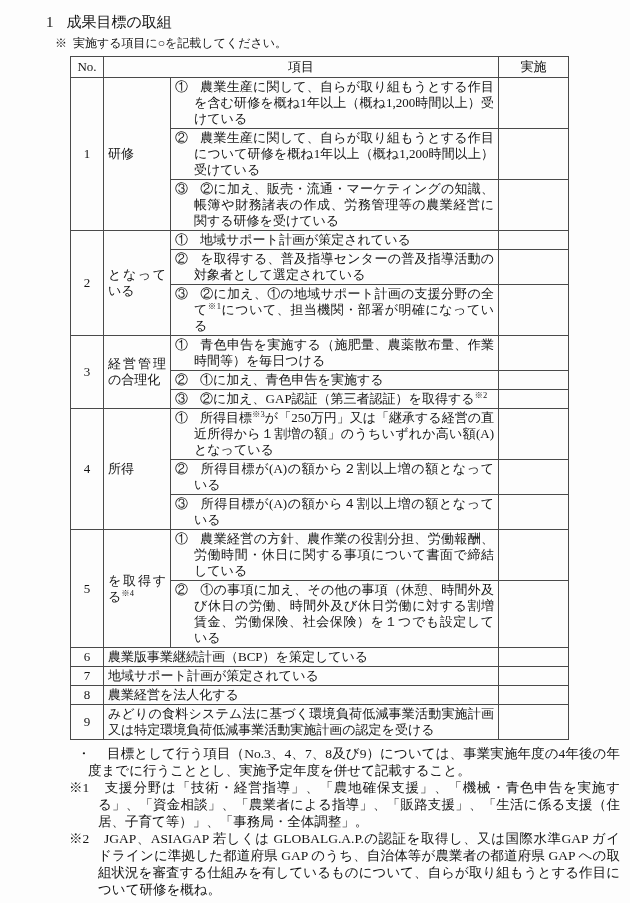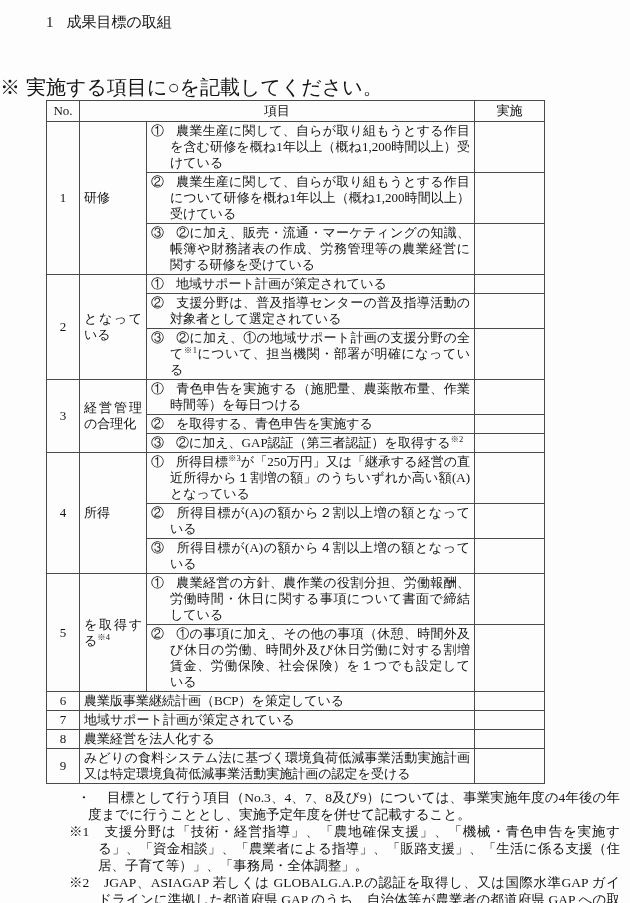--- a/index.html
+++ b/index.html
@@ -22,31 +22,31 @@
   }
   
   .title {
     padding-left: 46px;
     font-size: 15px;
     line-height: 21px;
     white-space: nowrap;
   }
   .title .tnum { margin-right: 13px; }
   .instruction {
-    font-size: 20px;
+    padding-left: 55px;
+    font-size: 12px;
     line-height: 20px;
     white-space: nowrap;
-    margin-top: 44px;
   }
   .instruction .imk { margin-right: 6px; }
   
   table.main {
     border-collapse: collapse;
     table-layout: fixed;
-    margin-left: 46px;
+    margin-left: 70px;
     margin-top: 3px;
     width: 498px;
     font-size: 13px;
     line-height: 16px;
     border: 1.5px solid #2e2e2e;
   }
   table.main col.w-no   { width: 33px; }
   table.main col.w-cat  { width: 67px; }
   table.main col.w-item { width: 328px; }
   table.main col.w-done { width: 70px; }
@@ -174,42 +174,42 @@
     <tr>
       <td class="c-no" rowspan="3">2</td>
       <td class="c-cat" rowspan="3"><span>となっている</span></td>
       <td class="c-item">
             <p class="itm"><span class="inum">①</span><span>地域サポート計画が策定されている</span></p>
           </td>
       <td class="c-done"></td>
     </tr>
     <tr>
       <td class="c-item">
-            <p class="itm"><span class="inum">②</span><span>支援分野は、普及指導センターの普及指導活動の対象者として選定されている</span></p>
+            <p class="itm"><span class="inum">②</span><span>を取得する、普及指導センターの普及指導活動の対象者として選定されている</span></p>
           </td>
       <td class="c-done"></td>
     </tr>
     <tr>
       <td class="c-item">
             <p class="itm"><span class="inum">③</span><span>②に加え、①の地域サポート計画の支援分野の全て</span><sup class="ref">※1</sup><span>について、担当機関・部署が明確になっている</span></p>
           </td>
       <td class="c-done"></td>
     </tr>
 
     <tr>
       <td class="c-no" rowspan="3">3</td>
       <td class="c-cat" rowspan="3"><span>経営管理の合理化</span></td>
       <td class="c-item">
             <p class="itm"><span class="inum">①</span><span>青色申告を実施する（施肥量、農薬散布量、作業時間等）を毎日つける</span></p>
           </td>
       <td class="c-done"></td>
     </tr>
     <tr>
       <td class="c-item">
-            <p class="itm"><span class="inum">②</span><span>を取得する、青色申告を実施する</span></p>
+            <p class="itm"><span class="inum">②</span><span>①に加え、青色申告を実施する</span></p>
           </td>
       <td class="c-done"></td>
     </tr>
     <tr>
       <td class="c-item">
             <p class="itm"><span class="inum">③</span><span>②に加え、GAP認証（第三者認証）を取得する</span><sup class="ref">※2</sup></p>
           </td>
       <td class="c-done"></td>
     </tr>
 
@@ -268,16 +268,16 @@
       <td class="c-no">9</td>
       <td class="c-full" colspan="2">みどりの食料システム法に基づく環境負荷低減事業活動実施計画又は特定環境負荷低減事業活動実施計画の認定を受ける</td>
       <td class="c-done"></td>
     </tr>
   </tbody>
     </table>
 
   <div class="notes">
     <p class="note-dot"><span class="mk">・</span><span>目標として行う項目（No.3、4、7、8及び9）については、事業実施年度の4年後の年度までに行うこととし、実施予定年度を併せて記載すること。</span></p>
     <p class="note-ref"><span class="mk">※1</span><span>支援分野は「技術・経営指導」、「農地確保支援」、「機械・青色申告を実施する」、「資金相談」、「農業者による指導」、「販路支援」、「生活に係る支援（住居、子育て等）」、「事務局・全体調整」。</span></p>
-    <p class="note-ref"><span class="mk">※2</span><span>JGAP、ASIAGAP 若しくは GLOBALG.A.P.の認証を取得し、又は国際水準GAP ガイドラインに準拠した都道府県 GAP のうち、自治体等が農業者の都道府県 GAP への取組状況を審査する仕組みを有しているものについて、労務管理等の農業経営に関する研修を受けている。</span></p>
+    <p class="note-ref"><span class="mk">※2</span><span>JGAP、ASIAGAP 若しくは GLOBALG.A.P.の認証を取得し、又は国際水準GAP ガイドラインに準拠した都道府県 GAP のうち、自治体等が農業者の都道府県 GAP への取組状況を審査する仕組みを有しているものについて、自らが取り組もうとする作目について研修を概ね。</span></p>
   </div>
 
 </div>
 
 </body></html>

